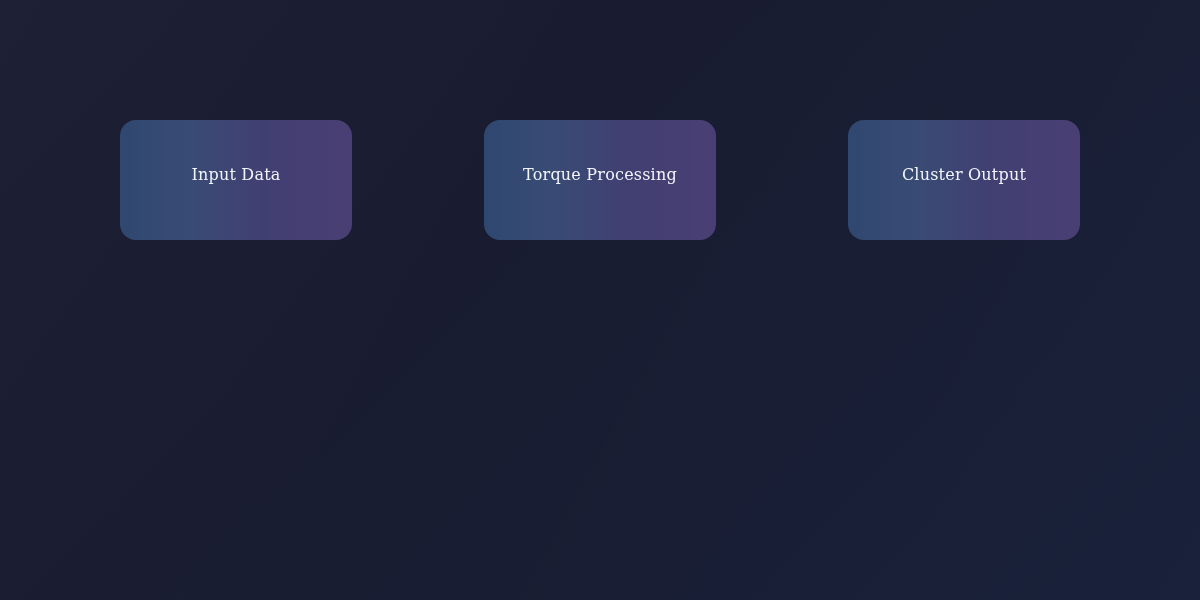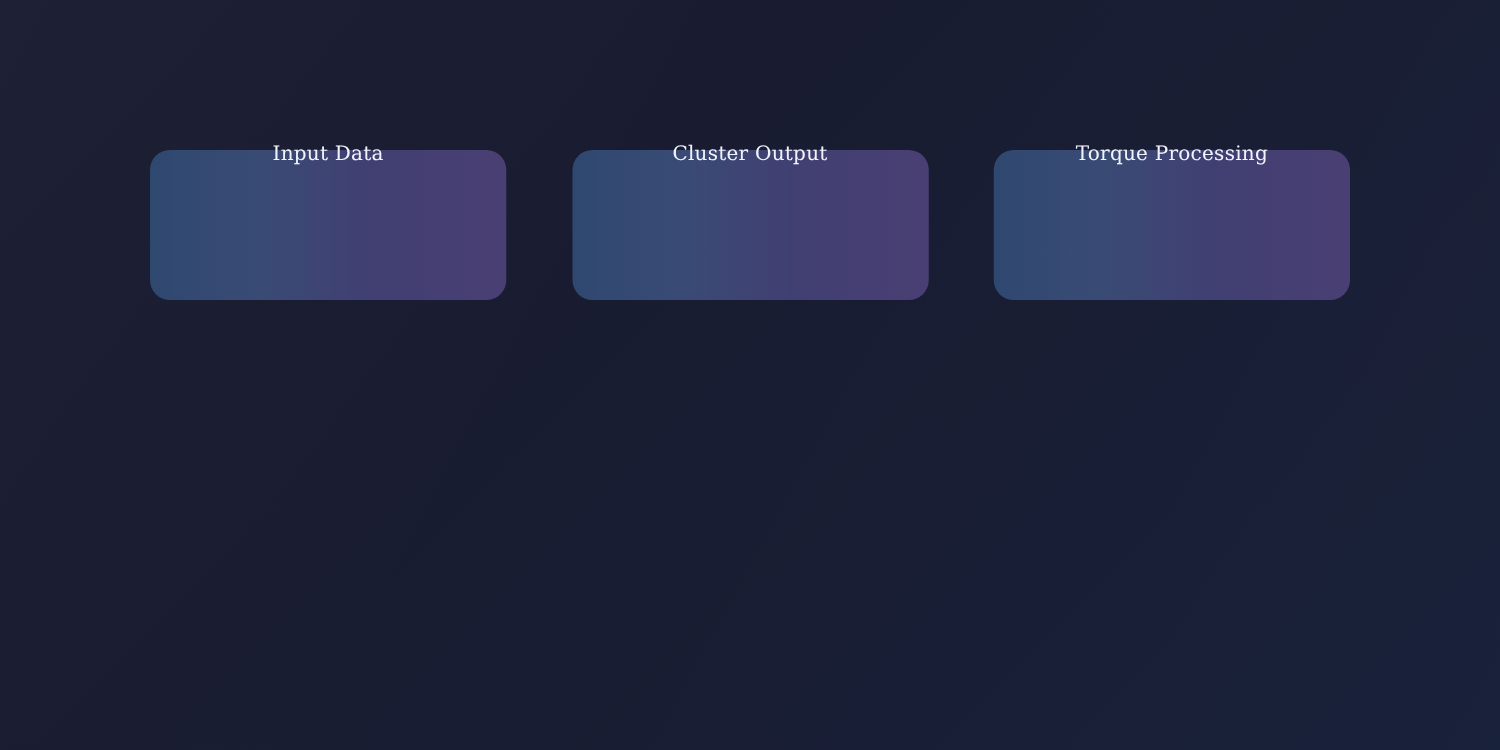--- a/index.html
+++ b/index.html
@@ -43,26 +43,26 @@
     width: 960px;
     height: 120px;
     display: flex;
     flex-direction: row;
     align-items: flex-start;
     justify-content: space-between;
   }
 
   .node-card {
     position: relative;
-    width: 285px;
+    width: 232px;
     height: 120px;
     border-radius: 16px;
     background: linear-gradient(90deg, #2f4870 0%, #394b74 30%, #413f72 62%, #4a3f74 100%);
     display: flex;
-    align-items: flex-start;
+    align-items: center;
     justify-content: center;
     box-sizing: border-box;
     z-index: 2;
   }
 
   .node-label {
     display: block;
     width: 100%;
     text-align: center;
     color: #f2f4fb;
@@ -80,22 +80,22 @@
 
 <div id="stage">
 
   <div id="flow-row">
 
     <div class="node-card">
       <span class="node-label">Input Data</span>
     </div>
 
     <div class="node-card">
-      <span class="node-label">Cluster Output</span>
+      <span class="node-label">Torque Processing</span>
     </div>
 
     <div class="node-card">
-      <span class="node-label">Torque Processing</span>
+      <span class="node-label">Cluster Output</span>
     </div>
 
   </div>
 
 </div>
 
 </body></html>

